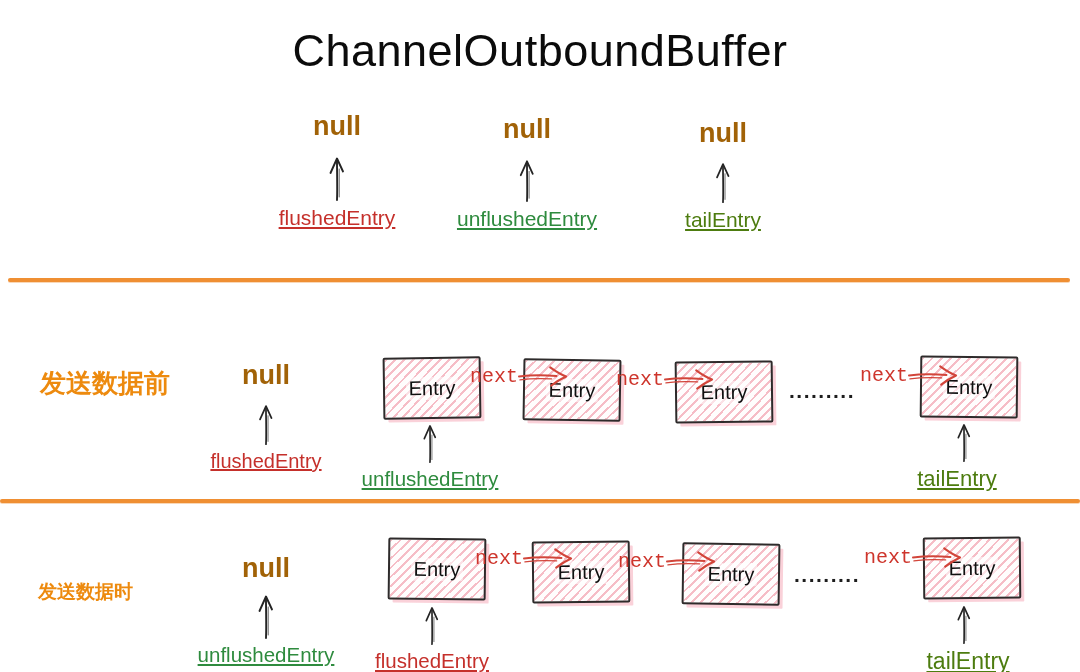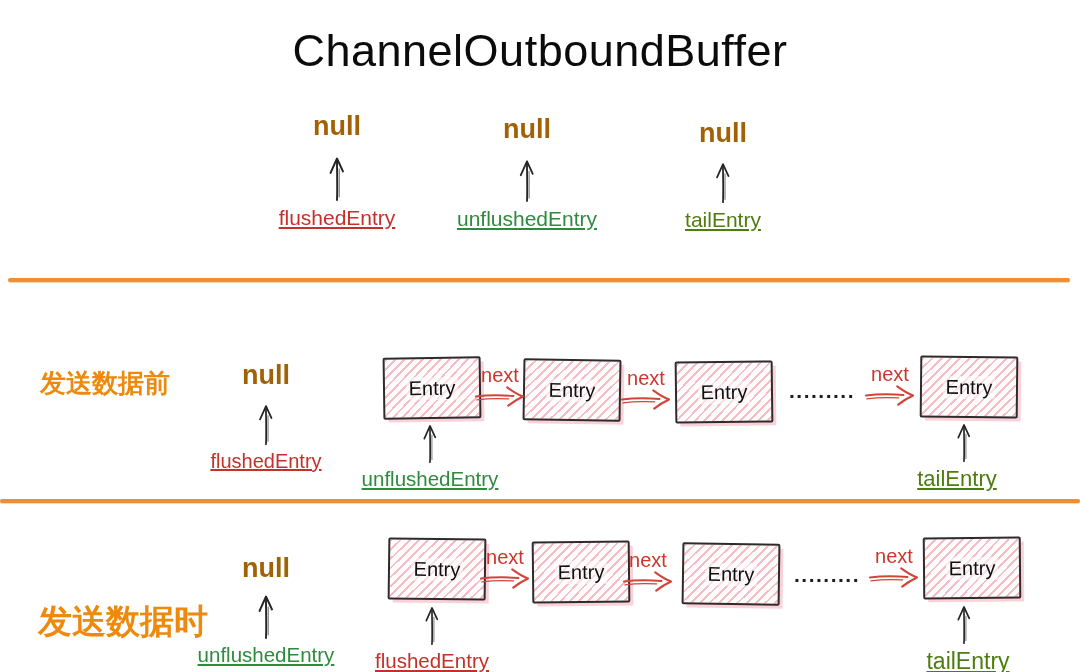--- a/index.html
+++ b/index.html
@@ -22,21 +22,21 @@
 
   .entry{position:absolute;width:94px;height:58px;border:2.5px solid #2e2b2b;border-radius:2px;
          background:
            repeating-linear-gradient(135deg, rgba(232,93,117,0.40) 0px, rgba(232,93,117,0.40) 2px,
                                      rgba(255,255,255,0) 2px, rgba(255,255,255,0) 6.5px),
            #fffdfd;
          box-shadow:4px 4px 0 -1px rgba(243,152,170,0.45);
          display:flex;align-items:center;justify-content:center;}
   .entry-label{font-size:20px;color:#101010;background:rgba(255,255,255,0.55);padding:0 3px;border-radius:2px;text-align:center;}
 
-  .next-group{position:absolute;width:60px;display:flex;flex-direction:column;align-items:center;}
+  .next-group{position:absolute;width:60px;display:flex;flex-direction:row;align-items:center;font-family:Liberation Mono, monospace;}
   .next-label{font-size:20px;color:#CE352C;line-height:1;white-space:nowrap;}
 
   .dots{position:absolute;width:100px;text-align:center;font-size:21px;font-weight:700;
         color:#1d1d1d;letter-spacing:1.5px;line-height:1;}
 
   .divider{position:absolute;height:3.5px;background:#EF8F33;border-radius:2px;
            box-shadow:0 1px 0 rgba(239,143,51,0.35);}
 </style>
 </head>
 <body>
@@ -139,21 +139,21 @@
 
   <div class="vgroup" style="left:857px;top:404px">
     <svg class="up-arrow" style="height:42px;margin-left:14px" viewBox="0 0 22 48">
         <use href="#up-arrow-shape"></use>
       </svg>
     <div class="plabel blue" style="font-size:22px">tailEntry</div>
   </div>
 
   <div class="divider" style="left:0;top:482px;width:1080px"></div>
 
-  <div class="sec-label" style="left:38px;top:582px;font-size:34px">发送数据时</div>
+  <div class="sec-label" style="left:38px;top:562px;font-size:19px">发送数据时</div>
 
   <div class="vgroup" style="left:166px;top:538px">
     <div class="nullv">null</div>
     <svg class="up-arrow" style="height:48px;margin-top:10px" viewBox="0 0 22 48">
         <use href="#up-arrow-shape"></use>
       </svg>
     <div class="plabel green" style="font-size:20.5px">unflushedEntry</div>
   </div>
 
   <div class="entry" style="left:388px;top:521px;transform:rotate(0.7deg)">

